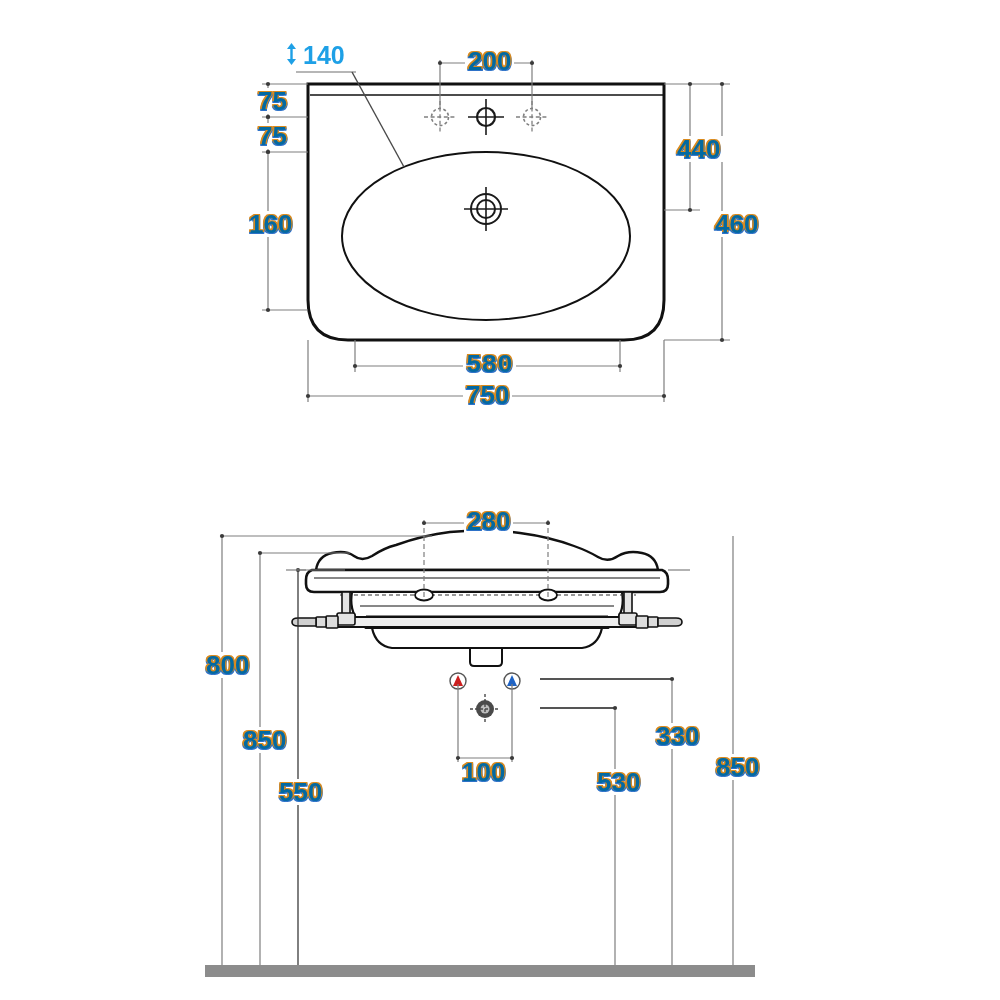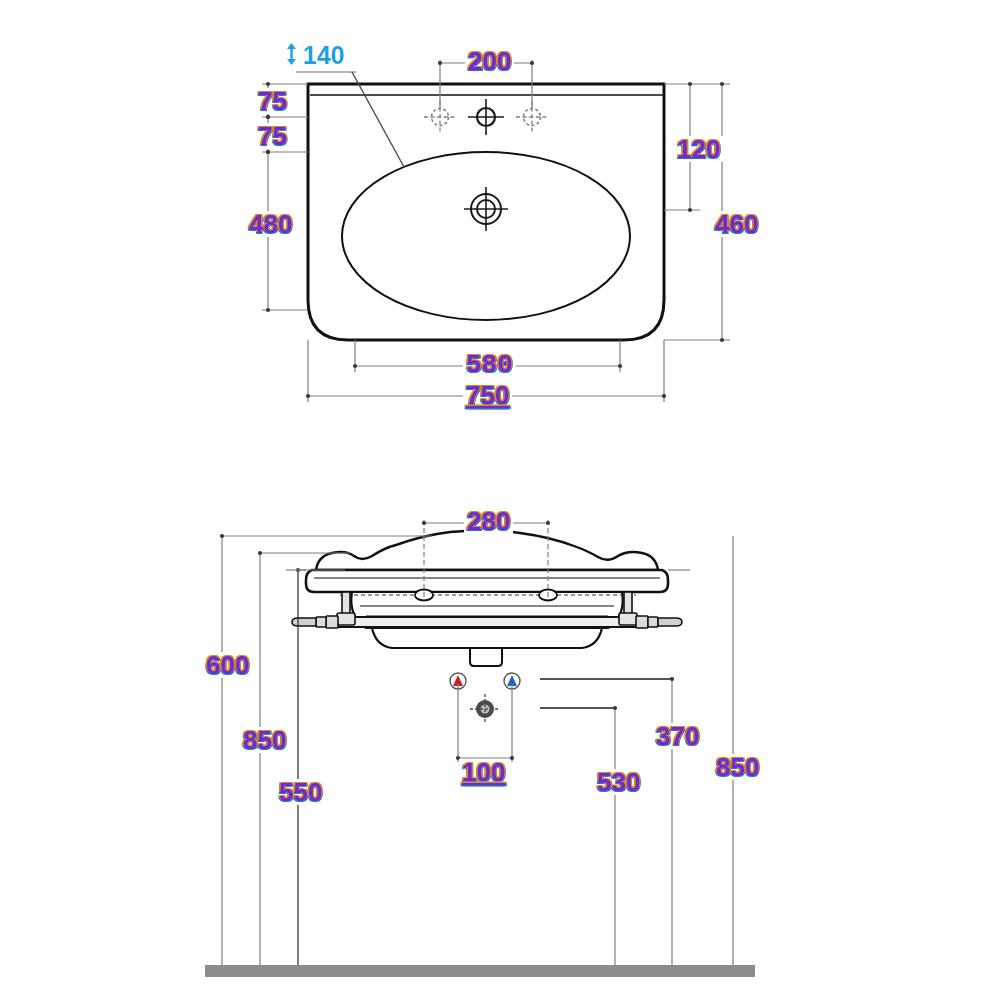--- a/index.html
+++ b/index.html
@@ -22,21 +22,21 @@
   .dim-layer{
     position:absolute;left:0;top:0;
     width:808px;height:1000px;
     pointer-events:none;
   }
   .dim-label{
     position:absolute;
     font-family:"Liberation Sans", sans-serif;
     font-weight:bold;
     font-size:26px;
-    color:#6d28d9;
+    color:#0369a1;
     letter-spacing:0px;
     white-space:nowrap;
     text-shadow:
       -1.4px -1.4px 0 #d98a1e,
        1.4px -1.4px 0 #d98a1e,
       -1.4px  1.4px 0 #2e72c8,
        1.4px  1.4px 0 #2e72c8,
       -1.4px  0px  0 #d98a1e,
        1.4px  0px  0 #2e72c8;
     background:#ffffff;
@@ -247,40 +247,40 @@
       <path d="M5.5,22 L10,16 L1,16 Z" fill="#1ea0e6"></path>
     </svg>
     <div class="dim-label blue" style="left:300px;top:43px;">140</div>
 
     <div class="dim-label" style="left:465px;top:48px;">200</div>
 
     <div class="dim-label" style="left:255px;top:88px;">75</div>
 
     <div class="dim-label" style="left:255px;top:123px;">75</div>
 
-    <div class="dim-label" style="left:246px;top:211px;">480</div>
-
-    <div class="dim-label" style="left:674px;top:136px;">120</div>
+    <div class="dim-label" style="left:246px;top:211px;">160</div>
+
+    <div class="dim-label" style="left:674px;top:136px;">440</div>
 
     <div class="dim-label" style="left:712px;top:211px;">460</div>
 
     <div class="dim-label" style="left:463px;top:352px;font-family:Liberation Mono, monospace;">580</div>
 
-    <div class="dim-label" style="left:463px;top:382px;text-decoration:underline;">750</div>
+    <div class="dim-label" style="left:463px;top:382px;">750</div>
 
     <div class="dim-label" style="left:464px;top:508px;">280</div>
 
-    <div class="dim-label" style="left:203px;top:652px;">600</div>
+    <div class="dim-label" style="left:203px;top:652px;">800</div>
 
     <div class="dim-label" style="left:240px;top:727px;">850</div>
 
     <div class="dim-label" style="left:276px;top:779px;">550</div>
 
-    <div class="dim-label" style="left:459px;top:759px;text-decoration:underline;">100</div>
-
-    <div class="dim-label" style="left:653px;top:723px;">370</div>
+    <div class="dim-label" style="left:459px;top:759px;">100</div>
+
+    <div class="dim-label" style="left:653px;top:723px;">330</div>
 
     <div class="dim-label" style="left:594px;top:769px;">530</div>
 
     <div class="dim-label" style="left:713px;top:754px;">850</div>
   </div>
 
 </div>
 
 </body></html>

